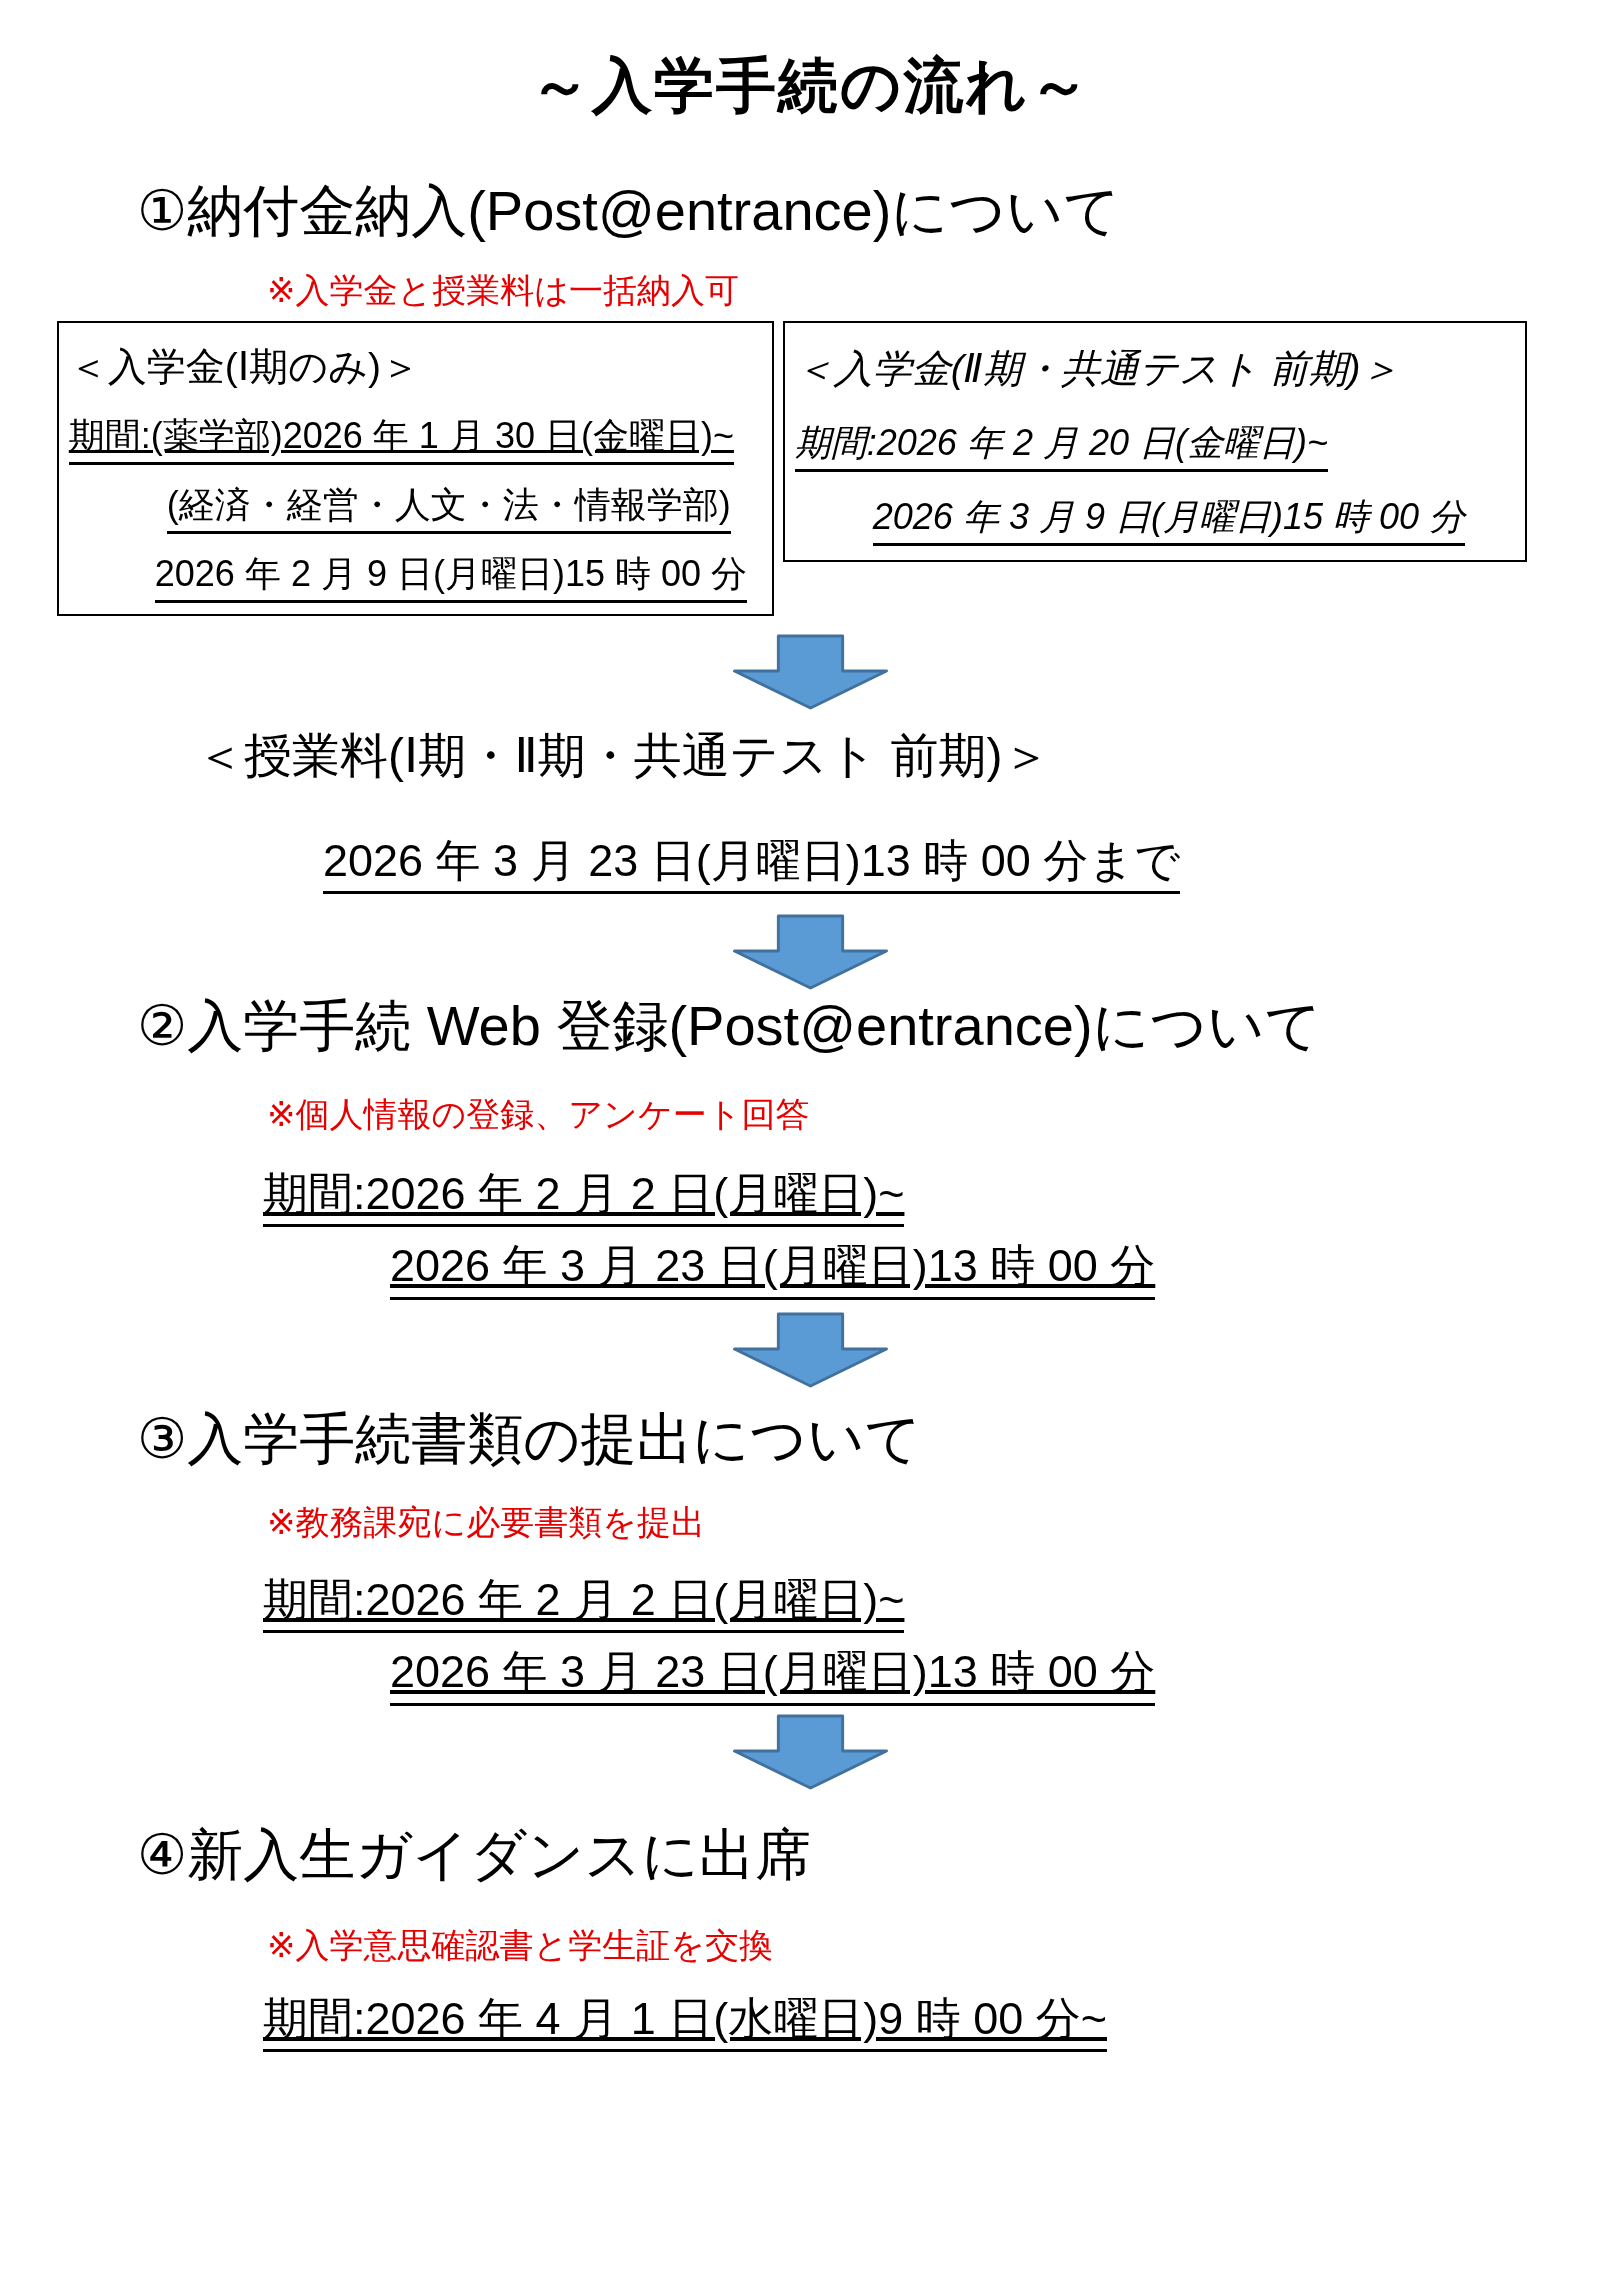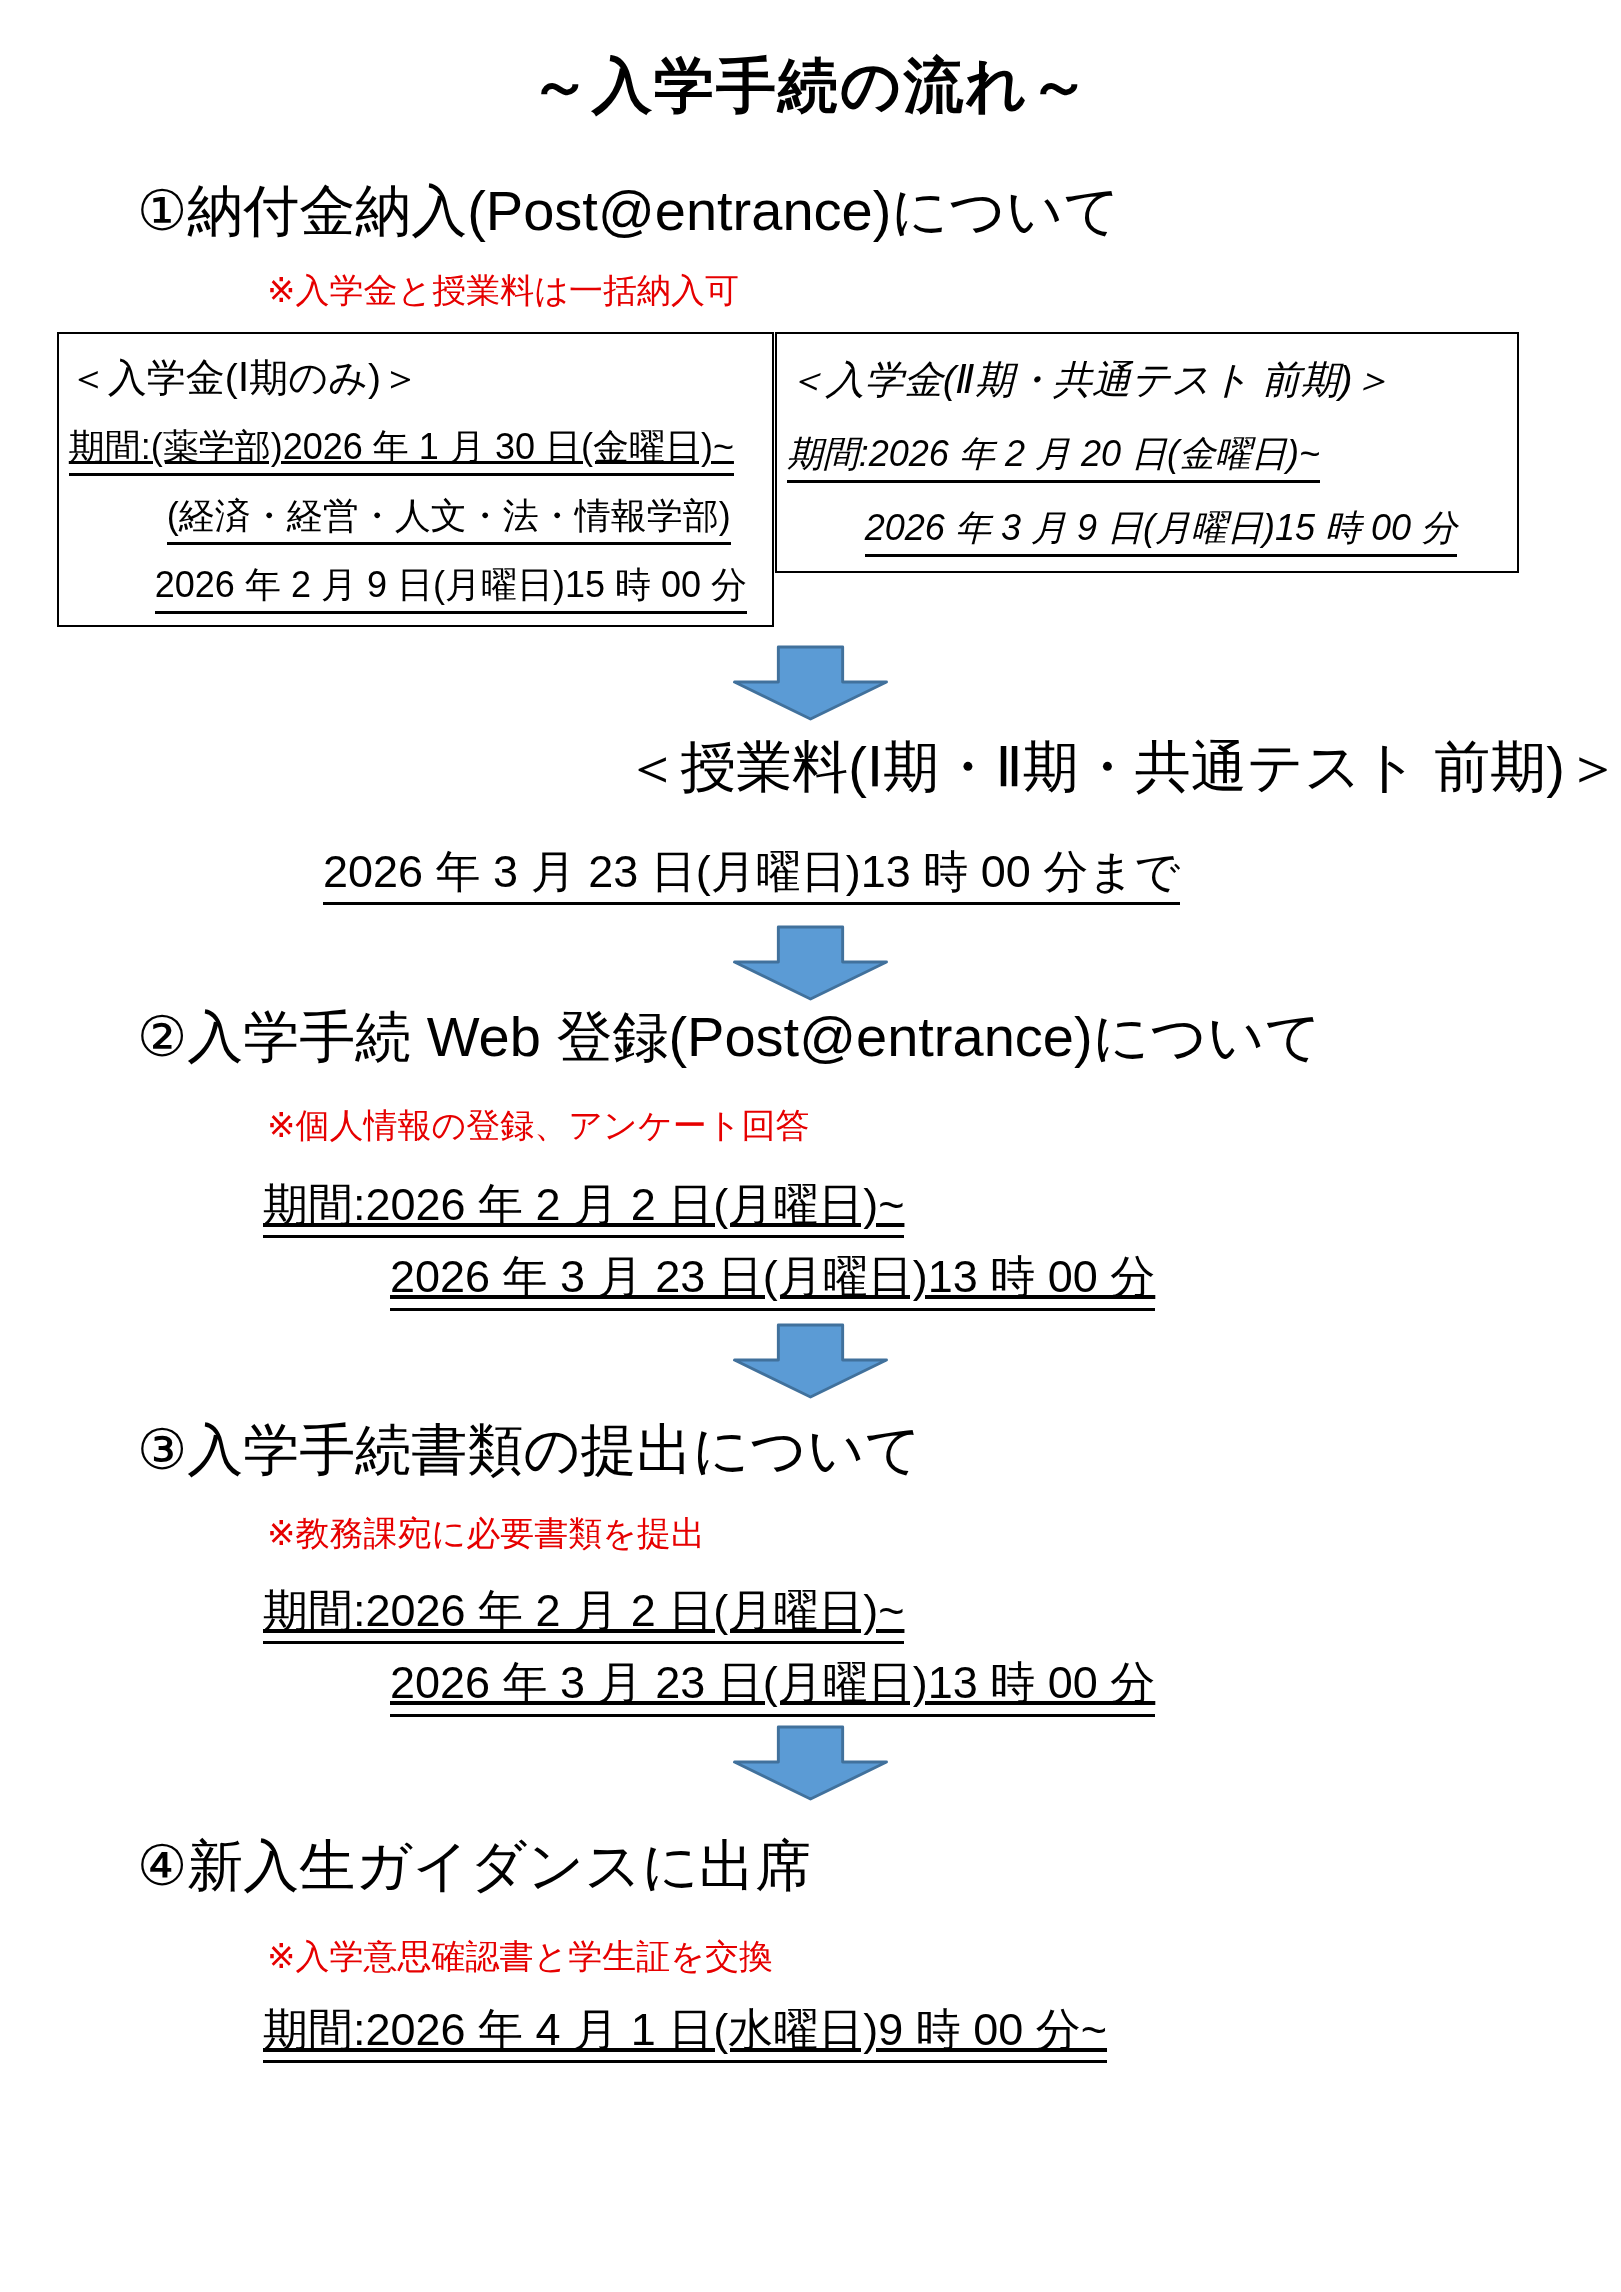--- a/index.html
+++ b/index.html
@@ -36,22 +36,22 @@
     white-space:nowrap;
   }
   .note-1{margin-top:21.6px;}
   .u{
     border-bottom:3.9px solid #000;
     padding-bottom:5.9px;
   }
   .boxes{
     display:flex;
     align-items:flex-start;
-    margin:13px 0 0 57px;
-    gap:1px;
+    margin:2px 0 0 57px;
+    gap:9px;
   }
   .fee-box{
     border:2px solid #000;
     box-sizing:border-box;
     padding:9.8px 9.8px 5.9px 9.8px;
     background:#fff;
   }
   .fee-box-1{width:717px;}
   .fee-box-2{width:744px;font-style:italic;}
   .box-title{
@@ -75,25 +75,24 @@
   .arrow-3{margin-top:17.6px;}
   .arrow-4{margin-top:13.7px;}
   .arrow-svg{width:157px;height:76px;}
   .arrow-svg polygon{
     fill:var(--arrow-fill);
     stroke:var(--arrow-border);
     stroke-width:3;
     stroke-linejoin:round;
   }
   .tuition-heading{
-    font-size:56px;
+    font-size:48px;
     line-height:59px;
     margin:15.7px 0 0 196px;
     white-space:nowrap;
-    text-align:right;
   }
   .tuition-deadline{
     font-size:45px;
     line-height:57px;
     margin:47px 0 0 323px;
     white-space:nowrap;
   }
   .h-step2{margin-top:5.9px;}
   .note-2{margin-top:31px;}
   .period{

